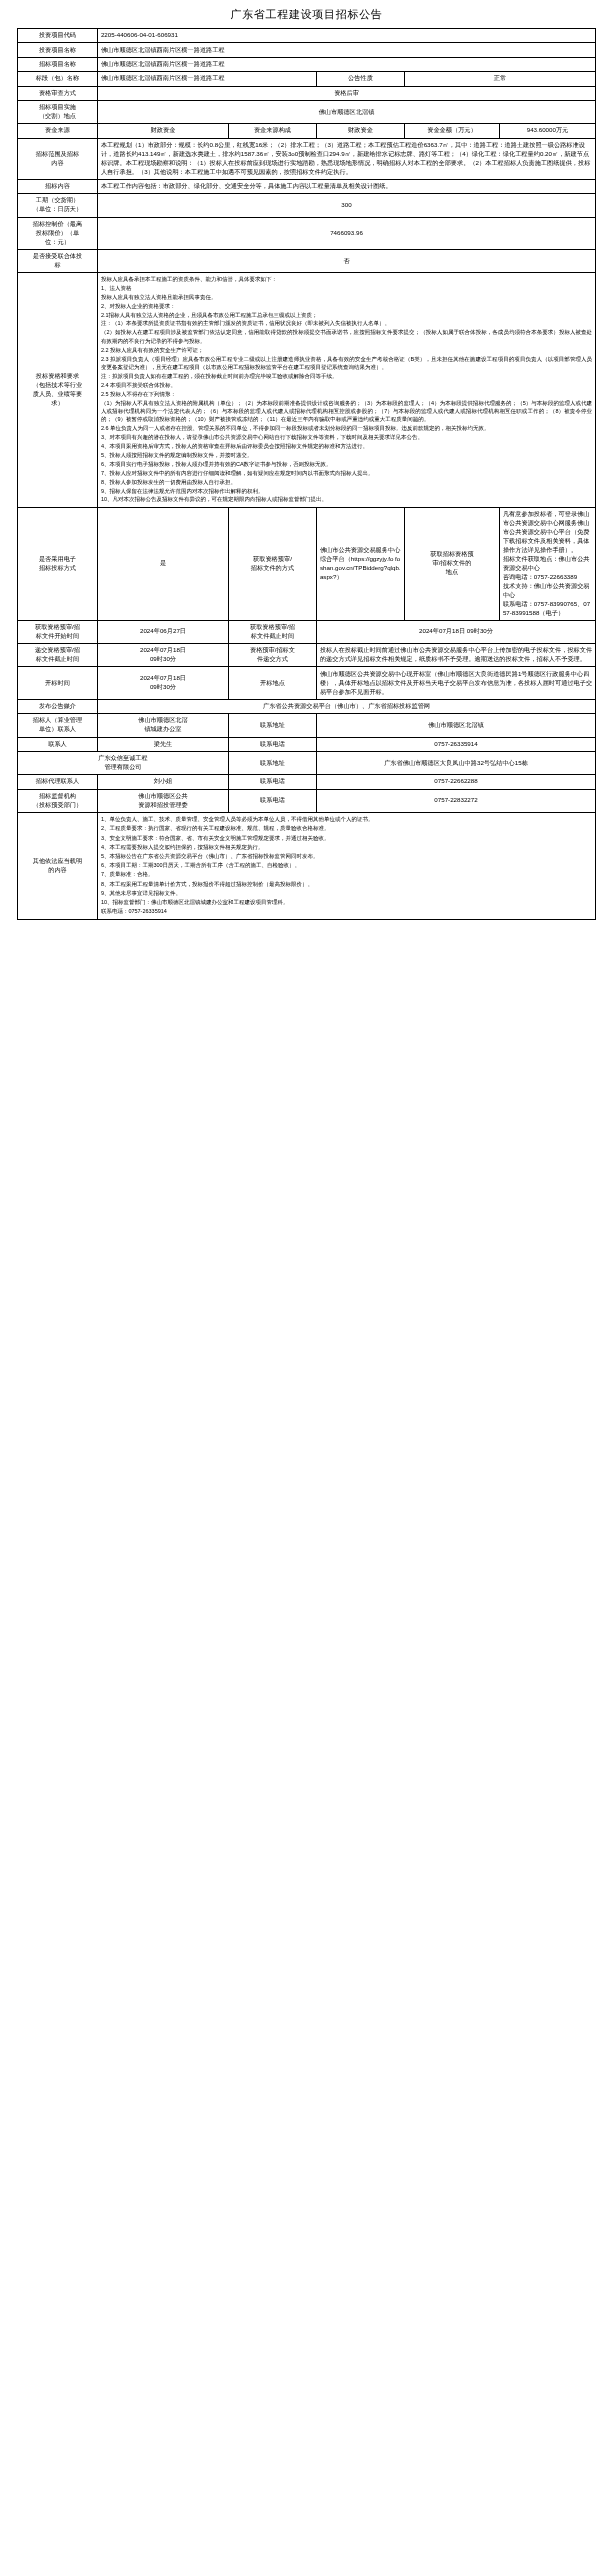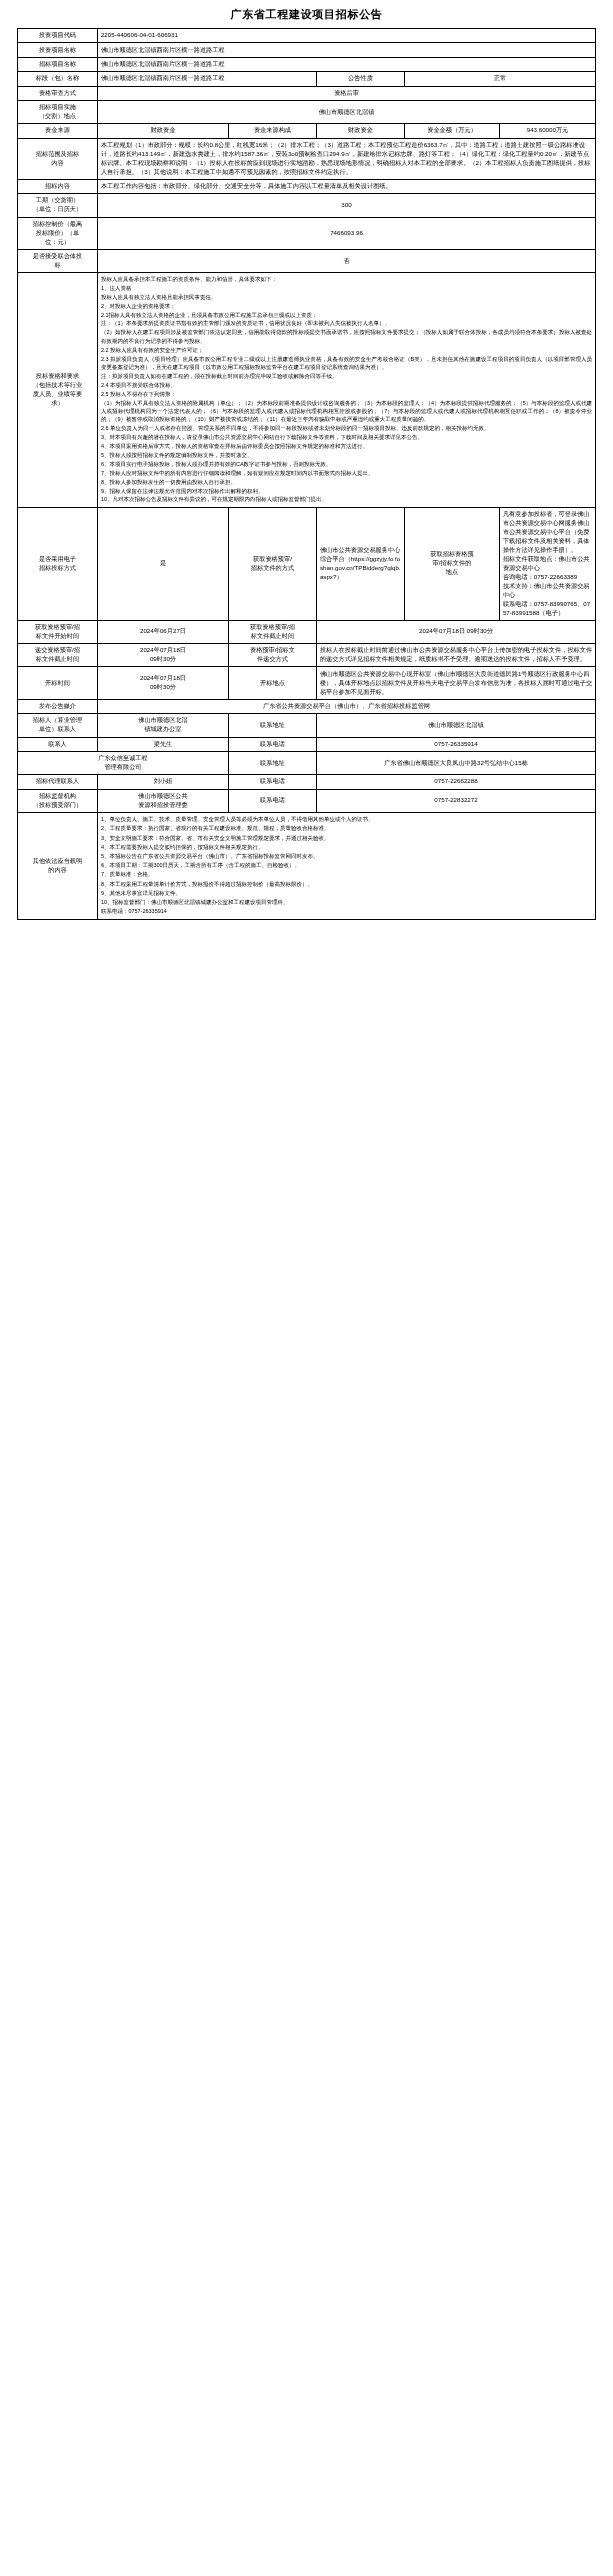--- a/index.html
+++ b/index.html
@@ -1,18 +1,18 @@
 <!DOCTYPE html>
 <html style="font-size:11.7px"><head>
 <meta charset="utf-8">
 <style>
   html,body{margin:0;padding:0;background:#ffffff;}
   body{font-family:"Liberation Sans","DejaVu Sans",sans-serif;color:#000;}
   #page{width:613px;min-height:2576px;margin:0 auto;background:#fff;padding:0;box-sizing:border-box;}
-  .page-title{text-align:center;font-size:11px;font-weight:bold;padding:7.3px 0 5.8px 0;letter-spacing:0.7px;}
+  .page-title{text-align:center;font-size:11px;font-weight:normal;padding:7.3px 0 5.8px 0;letter-spacing:0.7px;}
   table.main{border-collapse:collapse;width:578px;margin:0 auto;table-layout:fixed;}
   table.main td{border:0.7px solid #000;padding:2.2px 2.9px;font-size:6.2px;line-height:1.45;vertical-align:middle;word-break:break-all;}
   td.lbl{text-align:center;font-weight:normal;background:#fff;}
   td.val{text-align:left;}
   td.ctr{text-align:center;}
   .small{font-size:5.8px;}
   .body-text{font-size:5.5px;line-height:1.5;text-align:justify;}
   .body-text p{margin:0 0 0.7px 0;}
   .v-center{vertical-align:middle;}
   .v-top{vertical-align:top;}

